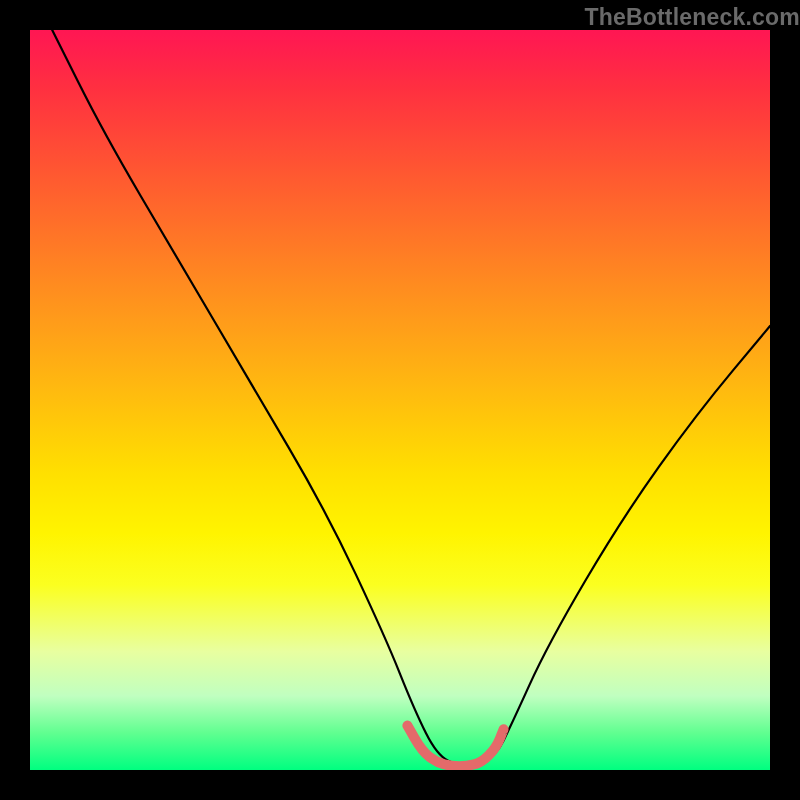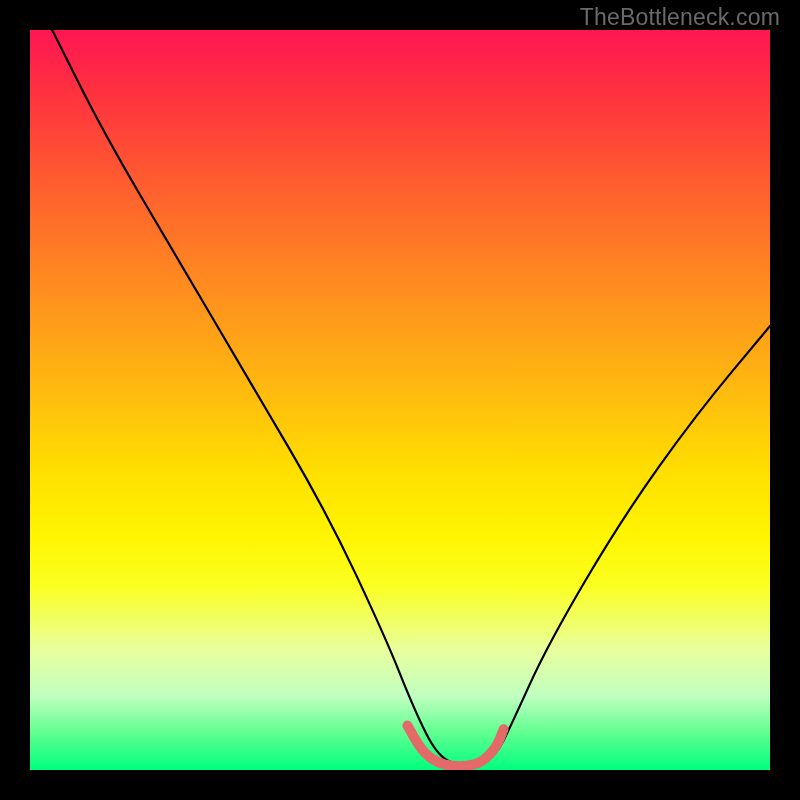--- a/index.html
+++ b/index.html
@@ -7,24 +7,24 @@
     width: 800px;
     height: 800px;
     background: #000;
     position: relative;
     font-family: Arial, Helvetica, sans-serif;
     overflow: hidden;
   }
   .attribution {
     position: absolute;
     top: 4px;
-    right: 20px;
+    right: 0;
     color: #6a6a6a;
     font-size: 23px;
-    font-weight: 400;
+    font-weight: 700;
     letter-spacing: 0.2px;
   }
   .plot-area {
     position: absolute;
     left: 30px;
     top: 30px;
     width: 740px;
     height: 740px;
     background: linear-gradient(to bottom,
       #ff1653 0%,

